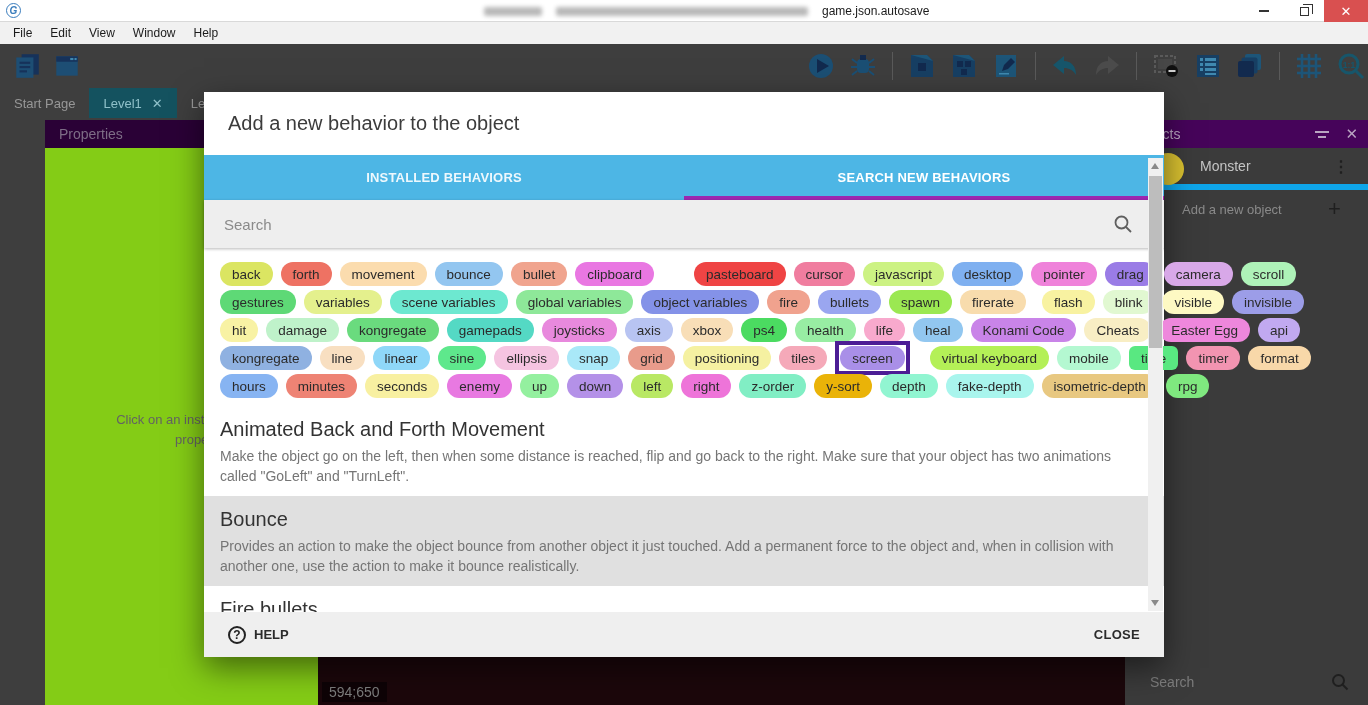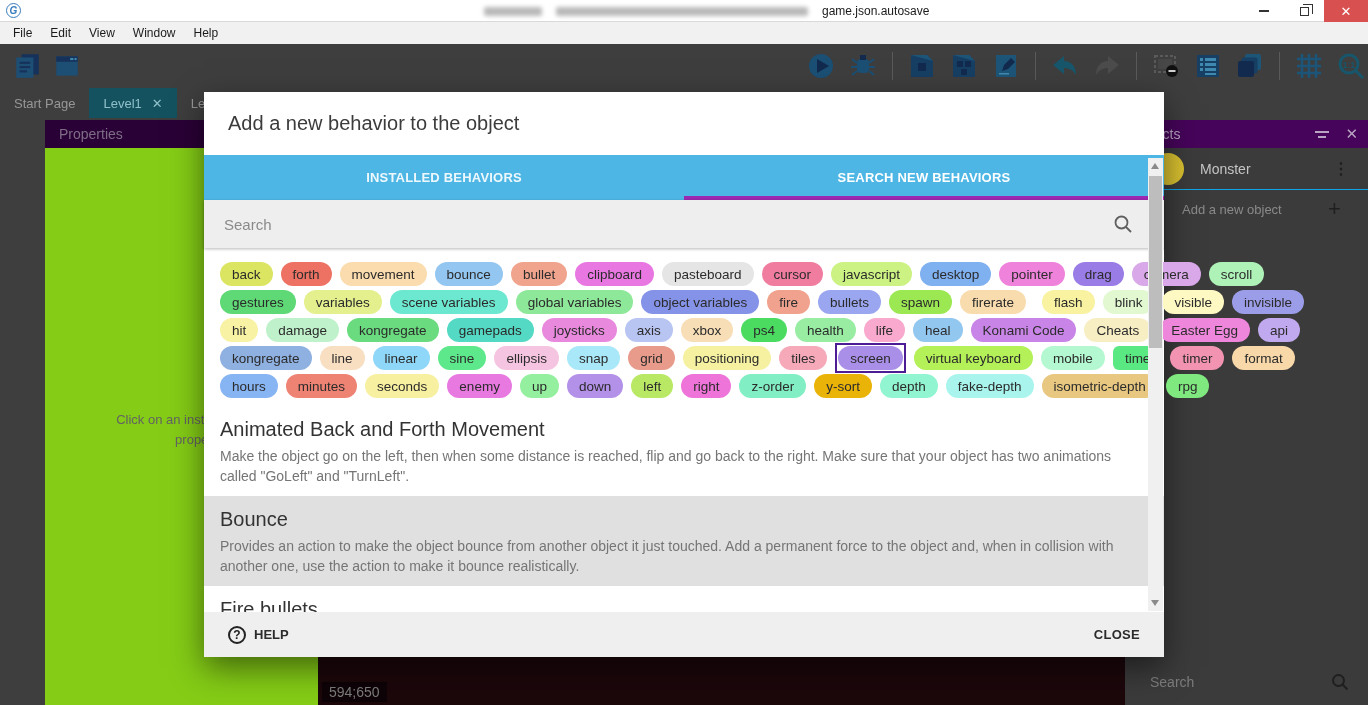--- a/index.html
+++ b/index.html
@@ -43,21 +43,21 @@
   .canvas { position:absolute; left:318px; top:120px; width:807px; bottom:0; background:#1c070b; }
   .coords-box { position:absolute; left:4px; bottom:3px; background:#0e0306; color:#7d7d7d; font-size:14px; padding:2px 7px; }
 
   .right-panel { position:absolute; right:0; top:120px; width:243px; bottom:0; background:#3b3b3b; }
   .right-panel .panel-header { background:#46045a; color:#b9a5c2; justify-content:space-between; padding:0 10px 0 8px; }
   .rp-hicons { display:flex; gap:16px; align-items:center; }
   .filter-icon { display:inline-flex; flex-direction:column; gap:3px; }
   .filter-icon i { display:block; height:2px; background:#b9a5c2; }
   .filter-icon i:nth-child(1){ width:14px; } .filter-icon i:nth-child(2){ width:8px; margin-left:3px; }
   .rp-close { color:#b9a5c2; font-size:15px; }
-  .obj-row { position:relative; height:42px; display:flex; align-items:center; border-bottom:1px solid #0ea5e9; }
+  .obj-row { position:relative; height:42px; display:flex; align-items:center; border-bottom:6px solid #0ea5e9; }
   .obj-avatar { position:absolute; left:27px; top:5px; width:32px; height:32px; border-radius:50%; background:#d8c030; }
   .obj-label { position:absolute; left:75px; font-size:14px; color:#c4c4c4; }
   .obj-menu { position:absolute; left:208px; color:#1f1f1f; font-size:16px; font-weight:bold; letter-spacing:0; }
   .add-row { position:relative; height:38px; display:flex; align-items:center; }
   .add-label { position:absolute; left:57px; font-size:13px; color:#8a8a8a; }
   .add-plus { position:absolute; left:203px; font-size:22px; color:#1f1f1f; font-weight:300; }
   .rp-search { position:absolute; left:0; bottom:0; width:243px; height:46px; display:flex; align-items:center; }
   .rp-search input { position:absolute; left:25px; width:150px; background:transparent; border:none; outline:none; font-size:14px; color:#9a9a9a; font-family:inherit; }
   .rp-search input::placeholder { color:#7d7d7d; }
   .rp-search .mag { position:absolute; left:205px; }
@@ -71,21 +71,21 @@
   .dlg-indicator { position:absolute; left:50%; width:50%; height:4px; bottom:0; background:#9c27b0; }
   .dlg-search { position:relative; height:48px; background:#eeeeee; box-shadow:0 1px 3px rgba(0,0,0,.28); display:flex; align-items:center; }
   .dlg-search input { position:absolute; left:20px; width:860px; border:none; outline:none; background:transparent; font-size:15px; color:#555; font-family:inherit; }
   .dlg-search input::placeholder { color:#8a8a8a; }
   .dlg-search .mag { position:absolute; right:30px; }
 
   .chips-area { padding:12px 0 6px 16px; }
   .chip-row { display:flex; align-items:center; height:28px; }
   .chip { height:24px; display:inline-flex; align-items:center; padding:0 12px; border-radius:13px; font-size:13.5px; color:#2b2b2b; margin-right:8px; white-space:nowrap; }
   .chip.empty { width:15px; padding:0; }
-  .sel-box { display:inline-flex; border:2px solid #4c1d95; padding:1px; margin-right:8px; }
+  .sel-box { display:inline-flex; border:4px solid #4c1d95; padding:1px; margin-right:20px; }
   .sel-box .chip { margin-right:0; }
 
   .behavior-list { height:206px; overflow:hidden; position:relative; }
   .behavior { padding:12px 24px 10px 16px; }
   .behavior.selected { background:#e0e0e0; }
   .b-title { font-size:20px; color:#333333; margin-bottom:5px; }
   .b-desc { font-size:14px; color:#757575; line-height:20px; max-width:905px; }
   .list-downarrow { position:absolute; right:6px; bottom:8px; width:0; height:0; border-left:4px solid transparent; border-right:4px solid transparent; border-top:6px solid #6f6f6f; }
 
   .dlg-footer { height:45px; background:#efefef; display:flex; align-items:center; justify-content:space-between; padding:0 24px; margin-top:auto; }
@@ -335,21 +335,21 @@
   </div>
 
   <div class="chips-area">
       <div class="chip-row">
         <span class="chip" style="background: rgb(219, 229, 98);">back</span>
         <span class="chip" style="background: rgb(238, 114, 99);">forth</span>
         <span class="chip" style="background: rgb(251, 220, 174);">movement</span>
         <span class="chip" style="background: rgb(147, 198, 240);">bounce</span>
         <span class="chip" style="background: rgb(240, 164, 142);">bullet</span>
         <span class="chip" style="background: rgb(233, 119, 226);">clipboard</span>
-        <span class="chip" style="background: #e5e5e5;">pasteboard</span>
+        <span class="chip" style="background: #ef4444; margin-left: 32px;">pasteboard</span>
         <span class="chip" style="background: rgb(240, 125, 159);">cursor</span>
         <span class="chip" style="background: rgb(204, 242, 131);">javascript</span>
         <span class="chip" style="background: rgb(127, 176, 240);">desktop</span>
         <span class="chip" style="background: rgb(239, 130, 218);">pointer</span>
         <span class="chip" style="background: rgb(154, 124, 230);">drag</span>
         <span class="chip" style="background: rgb(216, 168, 232);">camera</span>
         <span class="chip" style="background: rgb(174, 242, 184);">scroll</span>
       </div>
       <div class="chip-row">
         <span class="chip" style="background: rgb(94, 217, 118);">gestures</span>

